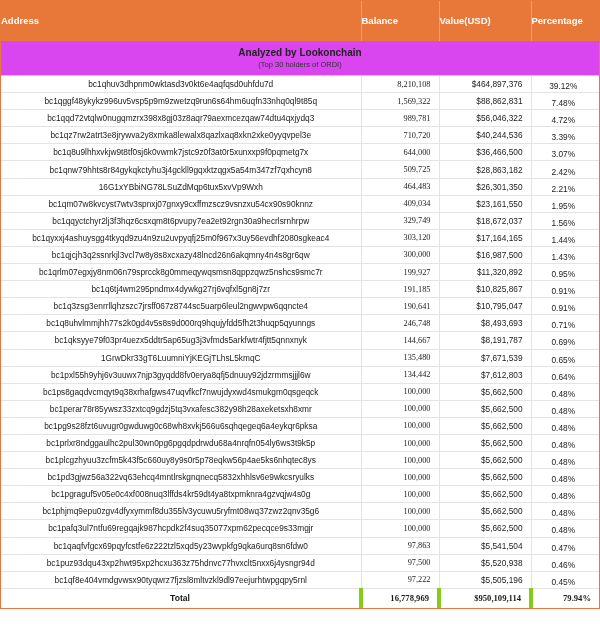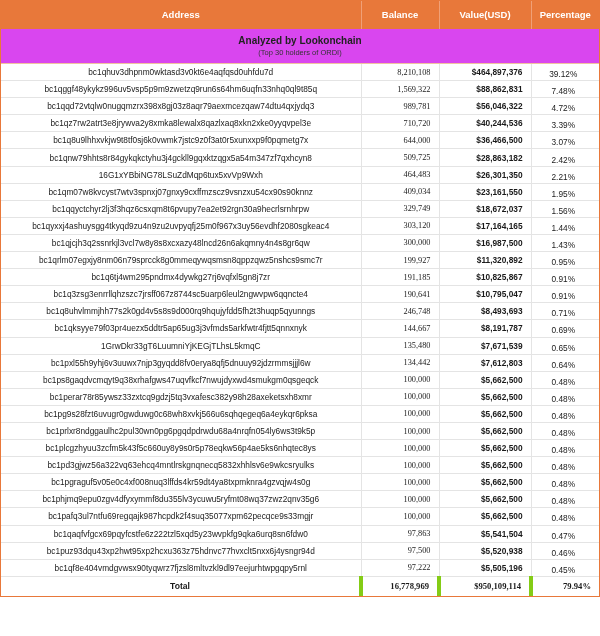--- a/index.html
+++ b/index.html
@@ -27,23 +27,23 @@
   }
   th, td {
     padding: 0;
     margin: 0;
   }
   thead th {
     background: #e8783a;
     color: #ffffff;
     font-weight: bold;
     font-size: 9.5px;
-    height: 28px;
+    height: 40px;
     line-height: 22px;
-    text-align: center;
+    text-align: left;
     border-right: 1px solid #f0a077;
   }
   thead th:last-child { border-right: none; }
 
   .banner td {
     background: #d946ef;
     text-align: center;
     height: 34px;
     border-bottom: 1px solid #f0c2a0;
   }
@@ -65,21 +65,21 @@
   tbody.rows td {
     border-bottom: 1px solid #e4e4e4;
     border-right: 1px solid #e4e4e4;
     font-size: 8.3px;
     white-space: nowrap;
     overflow: hidden;
   }
   tbody.rows td:last-child { border-right: none; }
   .c-addr { text-align: center; padding: 0 16px; }
   .c-bal  { text-align: right;  padding: 0 8px 0 4px; font-family: Liberation Serif, serif; }
-  .c-val  { text-align: right;  padding: 0 8px 0 4px; font-weight: bold; }
+  .c-val  { text-align: right;  padding: 0 8px 0 4px; }
   .c-pct  { text-align: center;  padding: 4px 8px 0 4px; }
 
   tfoot td {
     height: 19px;
     font-size: 8.6px;
     font-weight: bold;
     border-top: 1px solid #cfcfcf;
     border-right: 4px solid #84cc16;
     background: #ffffff;
   }

